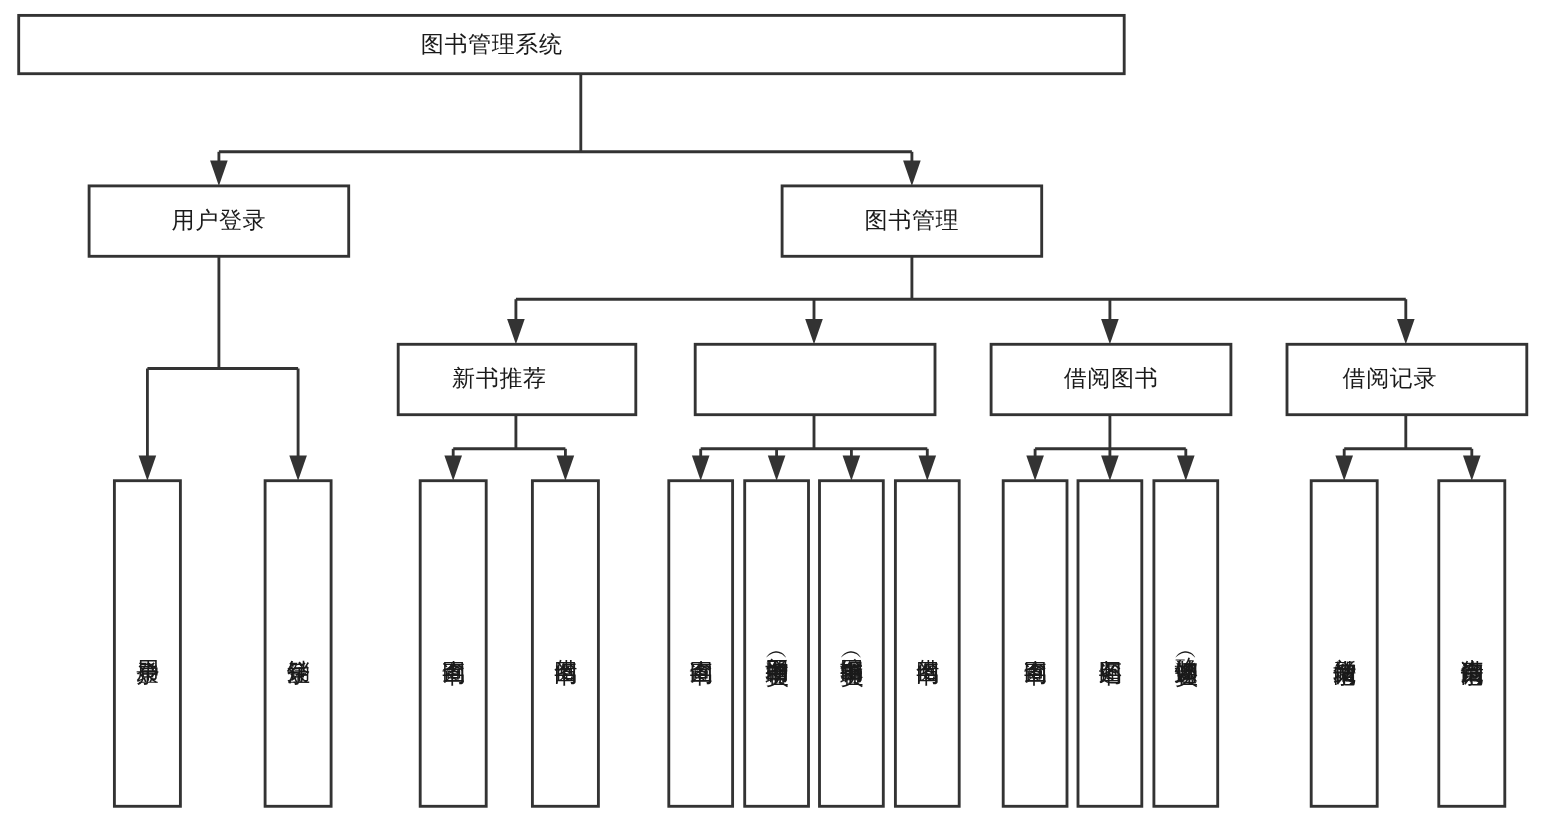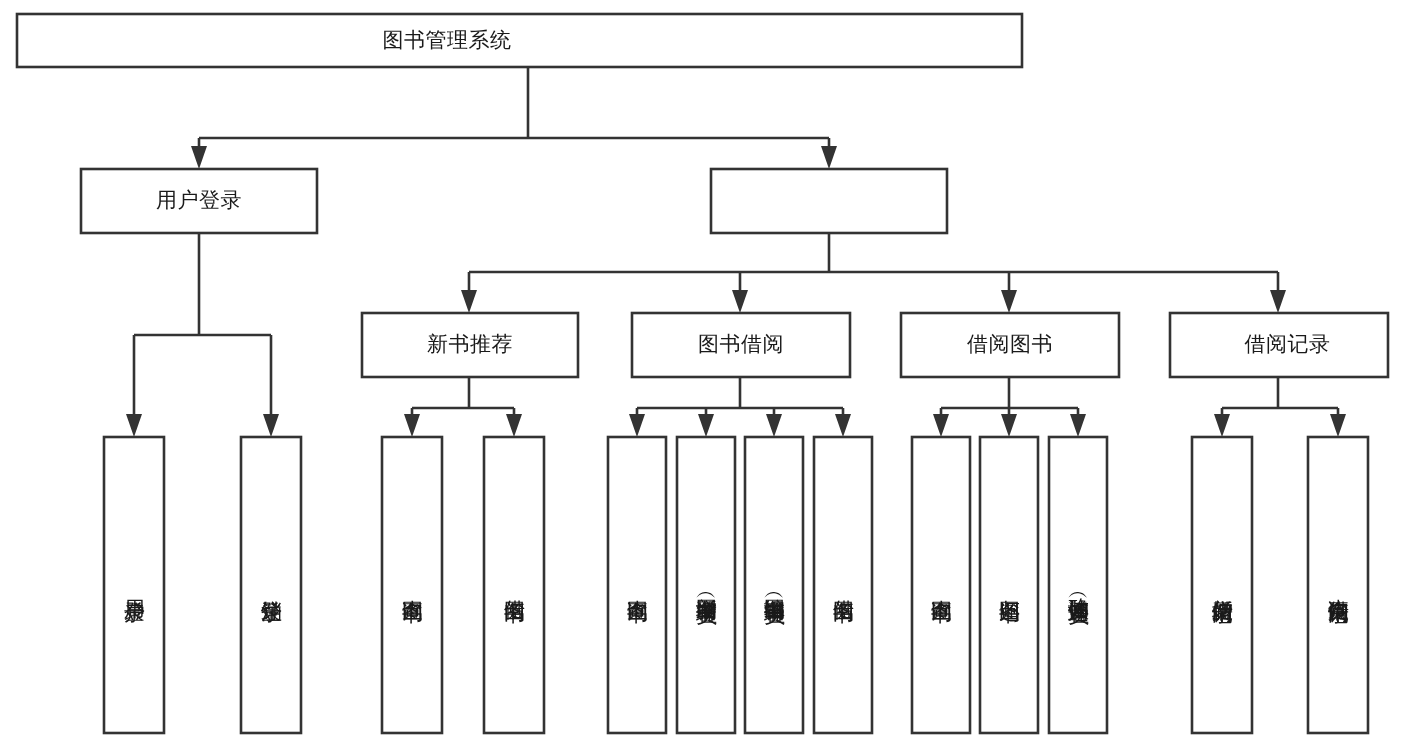--- a/index.html
+++ b/index.html
@@ -173,25 +173,25 @@
     <rect class="node-box" x="980" y="437" width="58" height="296"></rect>
     <rect class="node-box" x="1049" y="437" width="58" height="296"></rect>
 
     <rect class="node-box" x="1192" y="437" width="60" height="296"></rect>
     <rect class="node-box" x="1308" y="437" width="60" height="296"></rect>
   </svg>
 
   <div class="node-label-h" style="left:17px; top:14px; width:828px; height:53px;margin-left:16px;">图书管理系统</div>
 
   <div class="node-label-h" style="left:81px; top:169px; width:236px; height:64px;">用户登录</div>
-
-  <div class="node-label-h" style="left:362px; top:313px; width:184px; height:64px;padding-left:16px;">新书推荐</div>
-  <div class="node-label-h" style="left:632px; top:313px; width:218px; height:64px;">图书借阅</div>
+  <div class="node-label-h" style="left:711px; top:169px; width:236px; height:64px;">图书管理</div>
+
+  <div class="node-label-h" style="left:362px; top:313px; width:184px; height:64px;">新书推荐</div>
   <div class="node-label-h" style="left:901px; top:313px; width:218px; height:64px;">借阅图书</div>
-  <div class="node-label-h" style="left:1170px; top:313px; width:187px; height:64px;margin-left:24px;">借阅记录</div>
+  <div class="node-label-h" style="left:1170px; top:313px; width:187px; height:64px;">借阅记录</div>
 
   <div class="node-label-v" style="left:104px; top:437px; width:60px; height:296px;">用户登录</div>
   <div class="node-label-v" style="left:241px; top:437px; width:60px; height:296px;">注销登录</div>
 
   <div class="node-label-v" style="left:382px; top:437px; width:60px; height:296px;">查询图书</div>
   <div class="node-label-v" style="left:484px; top:437px; width:60px; height:296px;">借阅图书</div>
 
   <div class="node-label-v" style="left:608px; top:437px; width:58px; height:296px;">查询图书</div>
   <div class="node-label-v" style="left:677px; top:437px; width:58px; height:296px;">新增图书（管理员）</div>
   <div class="node-label-v" style="left:745px; top:437px; width:58px; height:296px;">编辑图书（管理员）</div>

